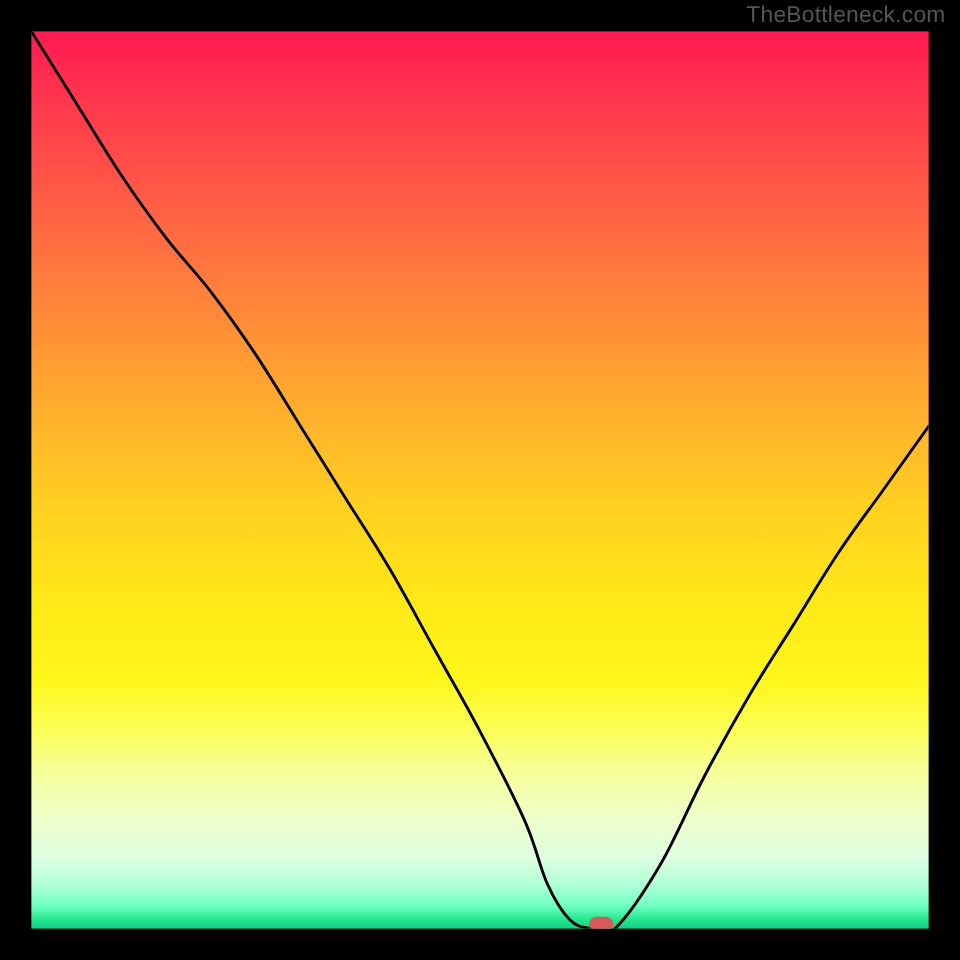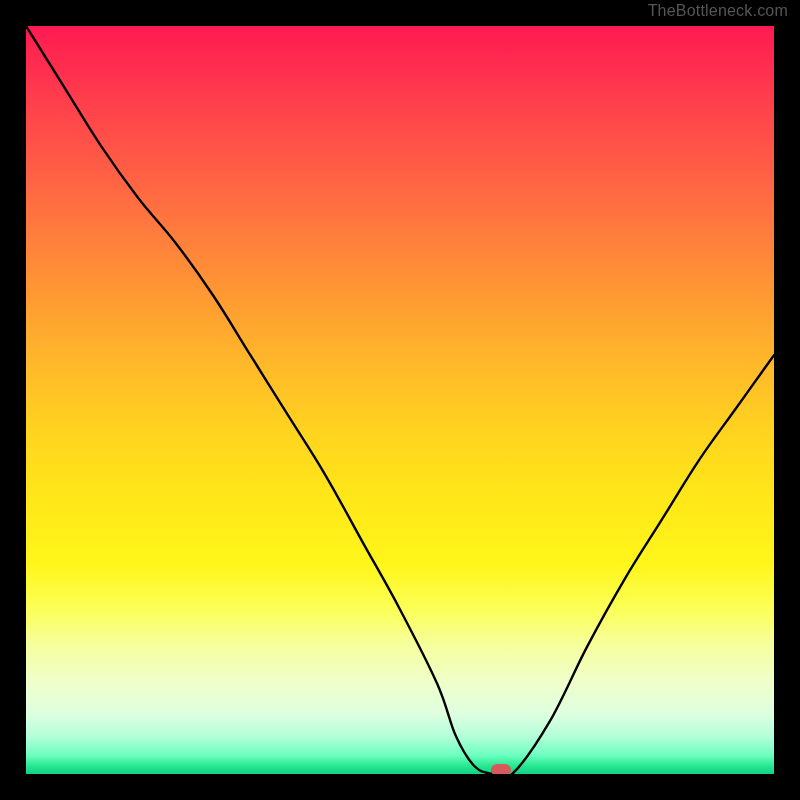--- a/index.html
+++ b/index.html
@@ -15,21 +15,21 @@
     position: relative;
     width: 800px;
     height: 800px;
     background: #000;
   }
   .watermark {
     position: absolute;
     top: 2px;
     right: 12px;
     color: #555;
-    font-size: 16px;
+    font-size: 19px;
     font-weight: 500;
     letter-spacing: 0.2px;
     z-index: 10;
   }
   .plot-area {
     position: absolute;
     left: 26px;
     top: 26px;
     width: 748px;
     height: 748px;

